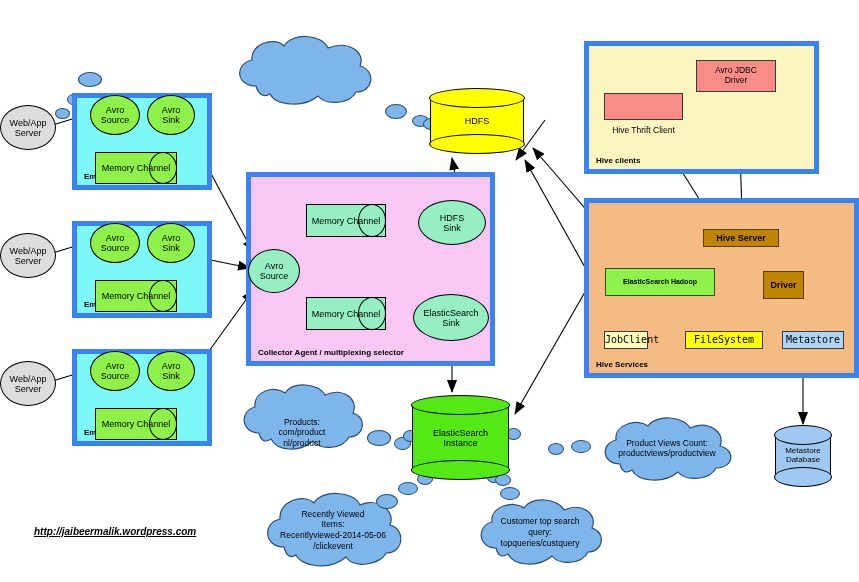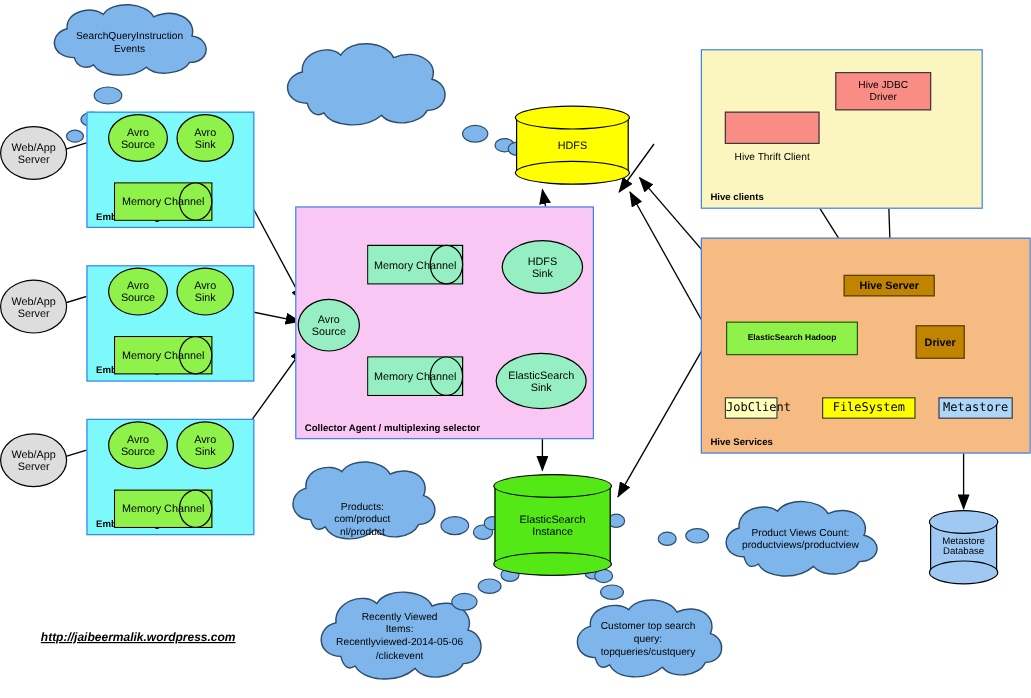--- a/index.html
+++ b/index.html
@@ -38,21 +38,21 @@
     top: 50%;
     transform: translateY(-50%);
     text-align: center;
     line-height: 1.12;
     color: #000000;
     white-space: pre-line;
   }
 
   
   .container {
-    border: 1px solid #3b82f6;
+    border: 5px solid #3b82f6;
     z-index: 2;
   }
   .container .container-label {
     position: absolute;
     left: 7px;
     bottom: 4px;
     font-size: 8px;
     font-weight: bold;
     color: #000000;
     text-align: left;
@@ -227,29 +227,20 @@
     <path d="M765,298 L660,331" stroke="#000" stroke-width="1.1" fill="none" marker-end="url(#ahb)"></path>
     <path d="M777,298 L727,329" stroke="#000" stroke-width="1.1" fill="none" marker-end="url(#ahb)"></path>
     <path d="M790,298 L812,328" stroke="#000" stroke-width="1.1" fill="none" marker-end="url(#ahb)"></path>
 
     <path d="M803,348 L803,424" stroke="#000" stroke-width="1.1" fill="none" marker-end="url(#ahb)"></path>
 
     <path d="M620,330 L525,160" stroke="#000" stroke-width="1.1" fill="none" marker-end="url(#ahb)"></path>
     <path d="M690,330 L533,148" stroke="#000" stroke-width="1.1" fill="none" marker-end="url(#ahb)"></path>
   </svg>
 
-  <div class="cloud" style="left:34px; top:4px; width:148px; height:62px;">
-    <svg width="148" height="62" viewBox="0 0 148 62">
-      <path d="M28,44 C8,44 6,24 22,20 C20,6 42,0 52,8 C60,-4 88,-2 94,10
-               C112,2 130,12 126,26 C142,28 142,48 124,48 C118,58 96,60 88,52
-               C76,62 50,60 44,50 C38,54 30,52 28,44 Z" fill="#7eb6ec" stroke="#2d4d6e" stroke-width="1.2"></path>
-    </svg>
-    <div class="lbl">SearchQueryInstruction
-Events</div>
-  </div>
   <div class="bubble" style="left:78px; top:72px; width:22px; height:13px;"></div>
   <div class="bubble" style="left:67px; top:93px; width:18px; height:11px;"></div>
   <div class="bubble" style="left:55px; top:108px; width:13px; height:9px;"></div>
 
   <div class="cloud" style="left:230px; top:36px; width:148px; height:76px;">
     <svg width="148" height="76" viewBox="0 0 148 76">
       <path d="M26,50 C6,50 4,28 22,24 C20,8 44,0 54,10 C62,-4 92,-2 98,12
                C118,4 136,16 130,30 C146,34 144,56 126,56 C120,68 96,70 88,60
                C74,72 46,70 40,58 C34,62 28,58 26,50 Z" fill="#7eb6ec" stroke="#2d4d6e" stroke-width="1.2"></path>
     </svg>
@@ -429,21 +420,21 @@
 Database</div>
   </div>
 
   <div class="node container hive-clients-box" style="left:584px; top:41px; width:235px; height:133px;">
     <div class="container-label">Hive clients</div>
   </div>
   <div class="node rect rect-salmon" style="left:604px; top:93px; width:79px; height:27px;">
     <div class="lbl" style="font-size:8.5px;margin-top:24px;">Hive Thrift Client</div>
   </div>
   <div class="node rect rect-salmon" style="left:696px; top:60px; width:80px; height:32px;">
-    <div class="lbl" style="font-size:8.5px;">Hive JDBC
+    <div class="lbl" style="font-size:8.5px;">Avro JDBC
 Driver</div>
   </div>
 
   <div class="node container hive-services-box" style="left:584px; top:198px; width:275px; height:180px;">
     <div class="container-label">Hive Services</div>
   </div>
   <div class="node rect rect-brown" style="left:703px; top:229px; width:76px; height:18px;">
     <div class="lbl">Hive Server</div>
   </div>
   <div class="node rect rect-brown" style="left:763px; top:271px; width:41px; height:28px;">

